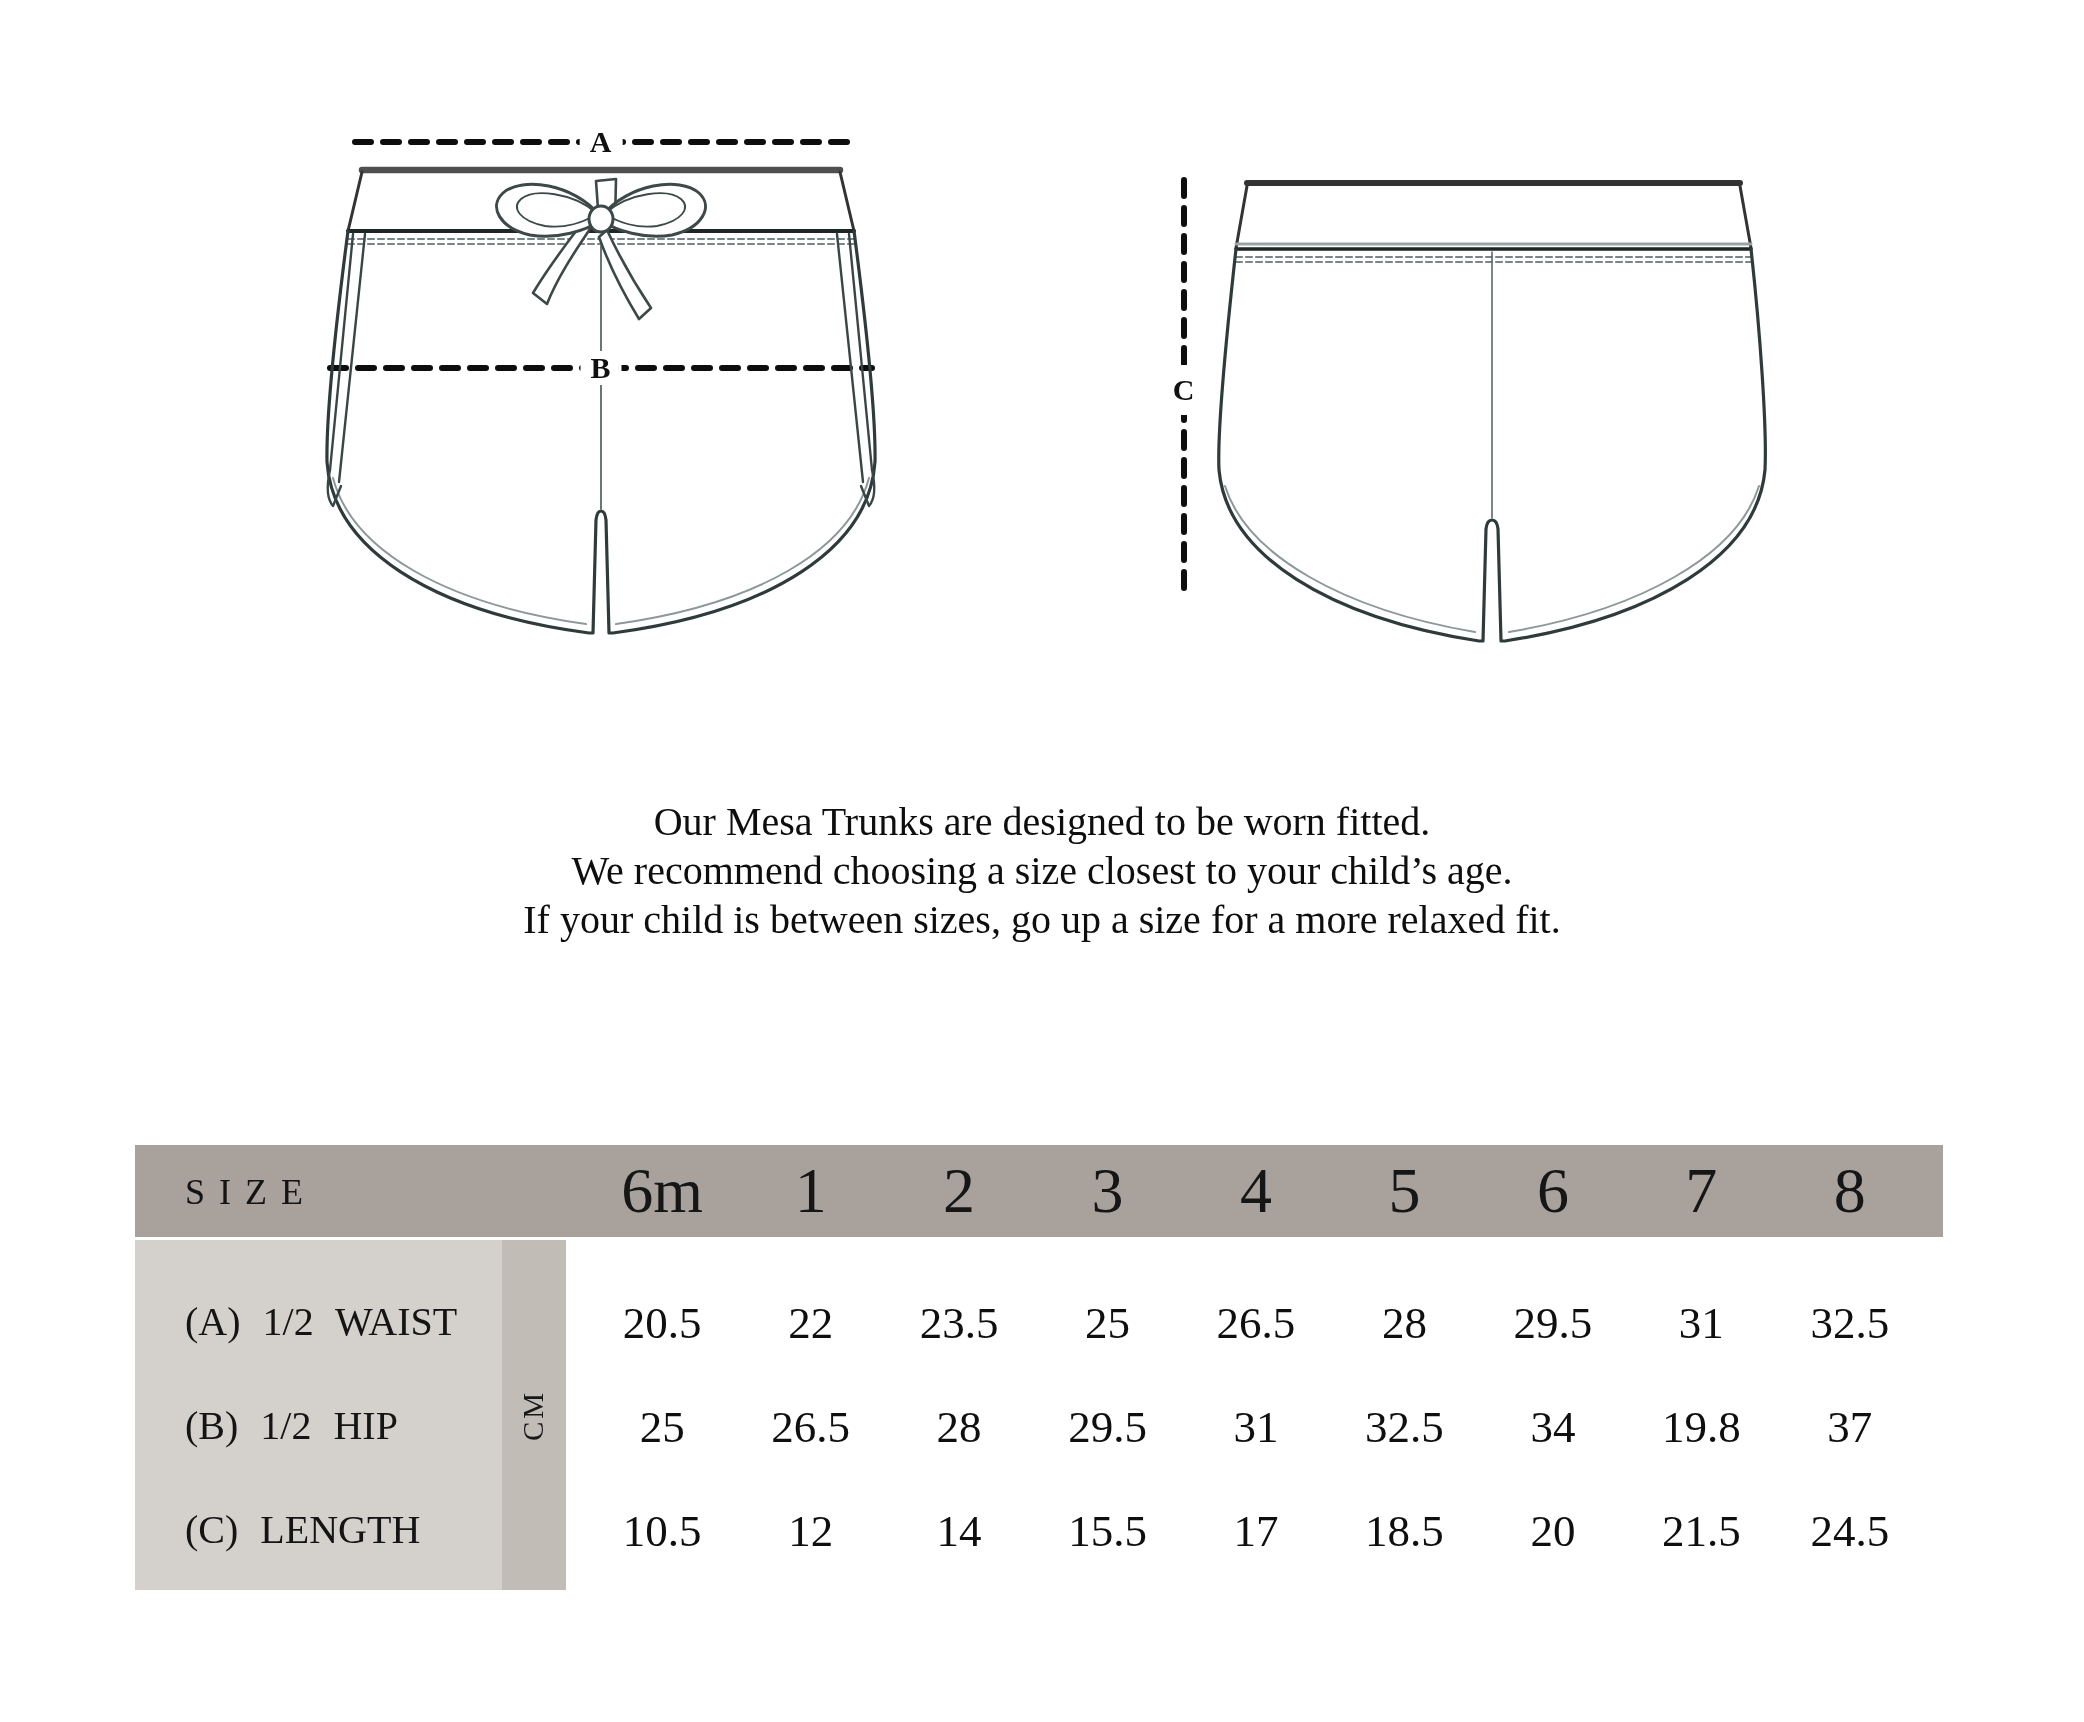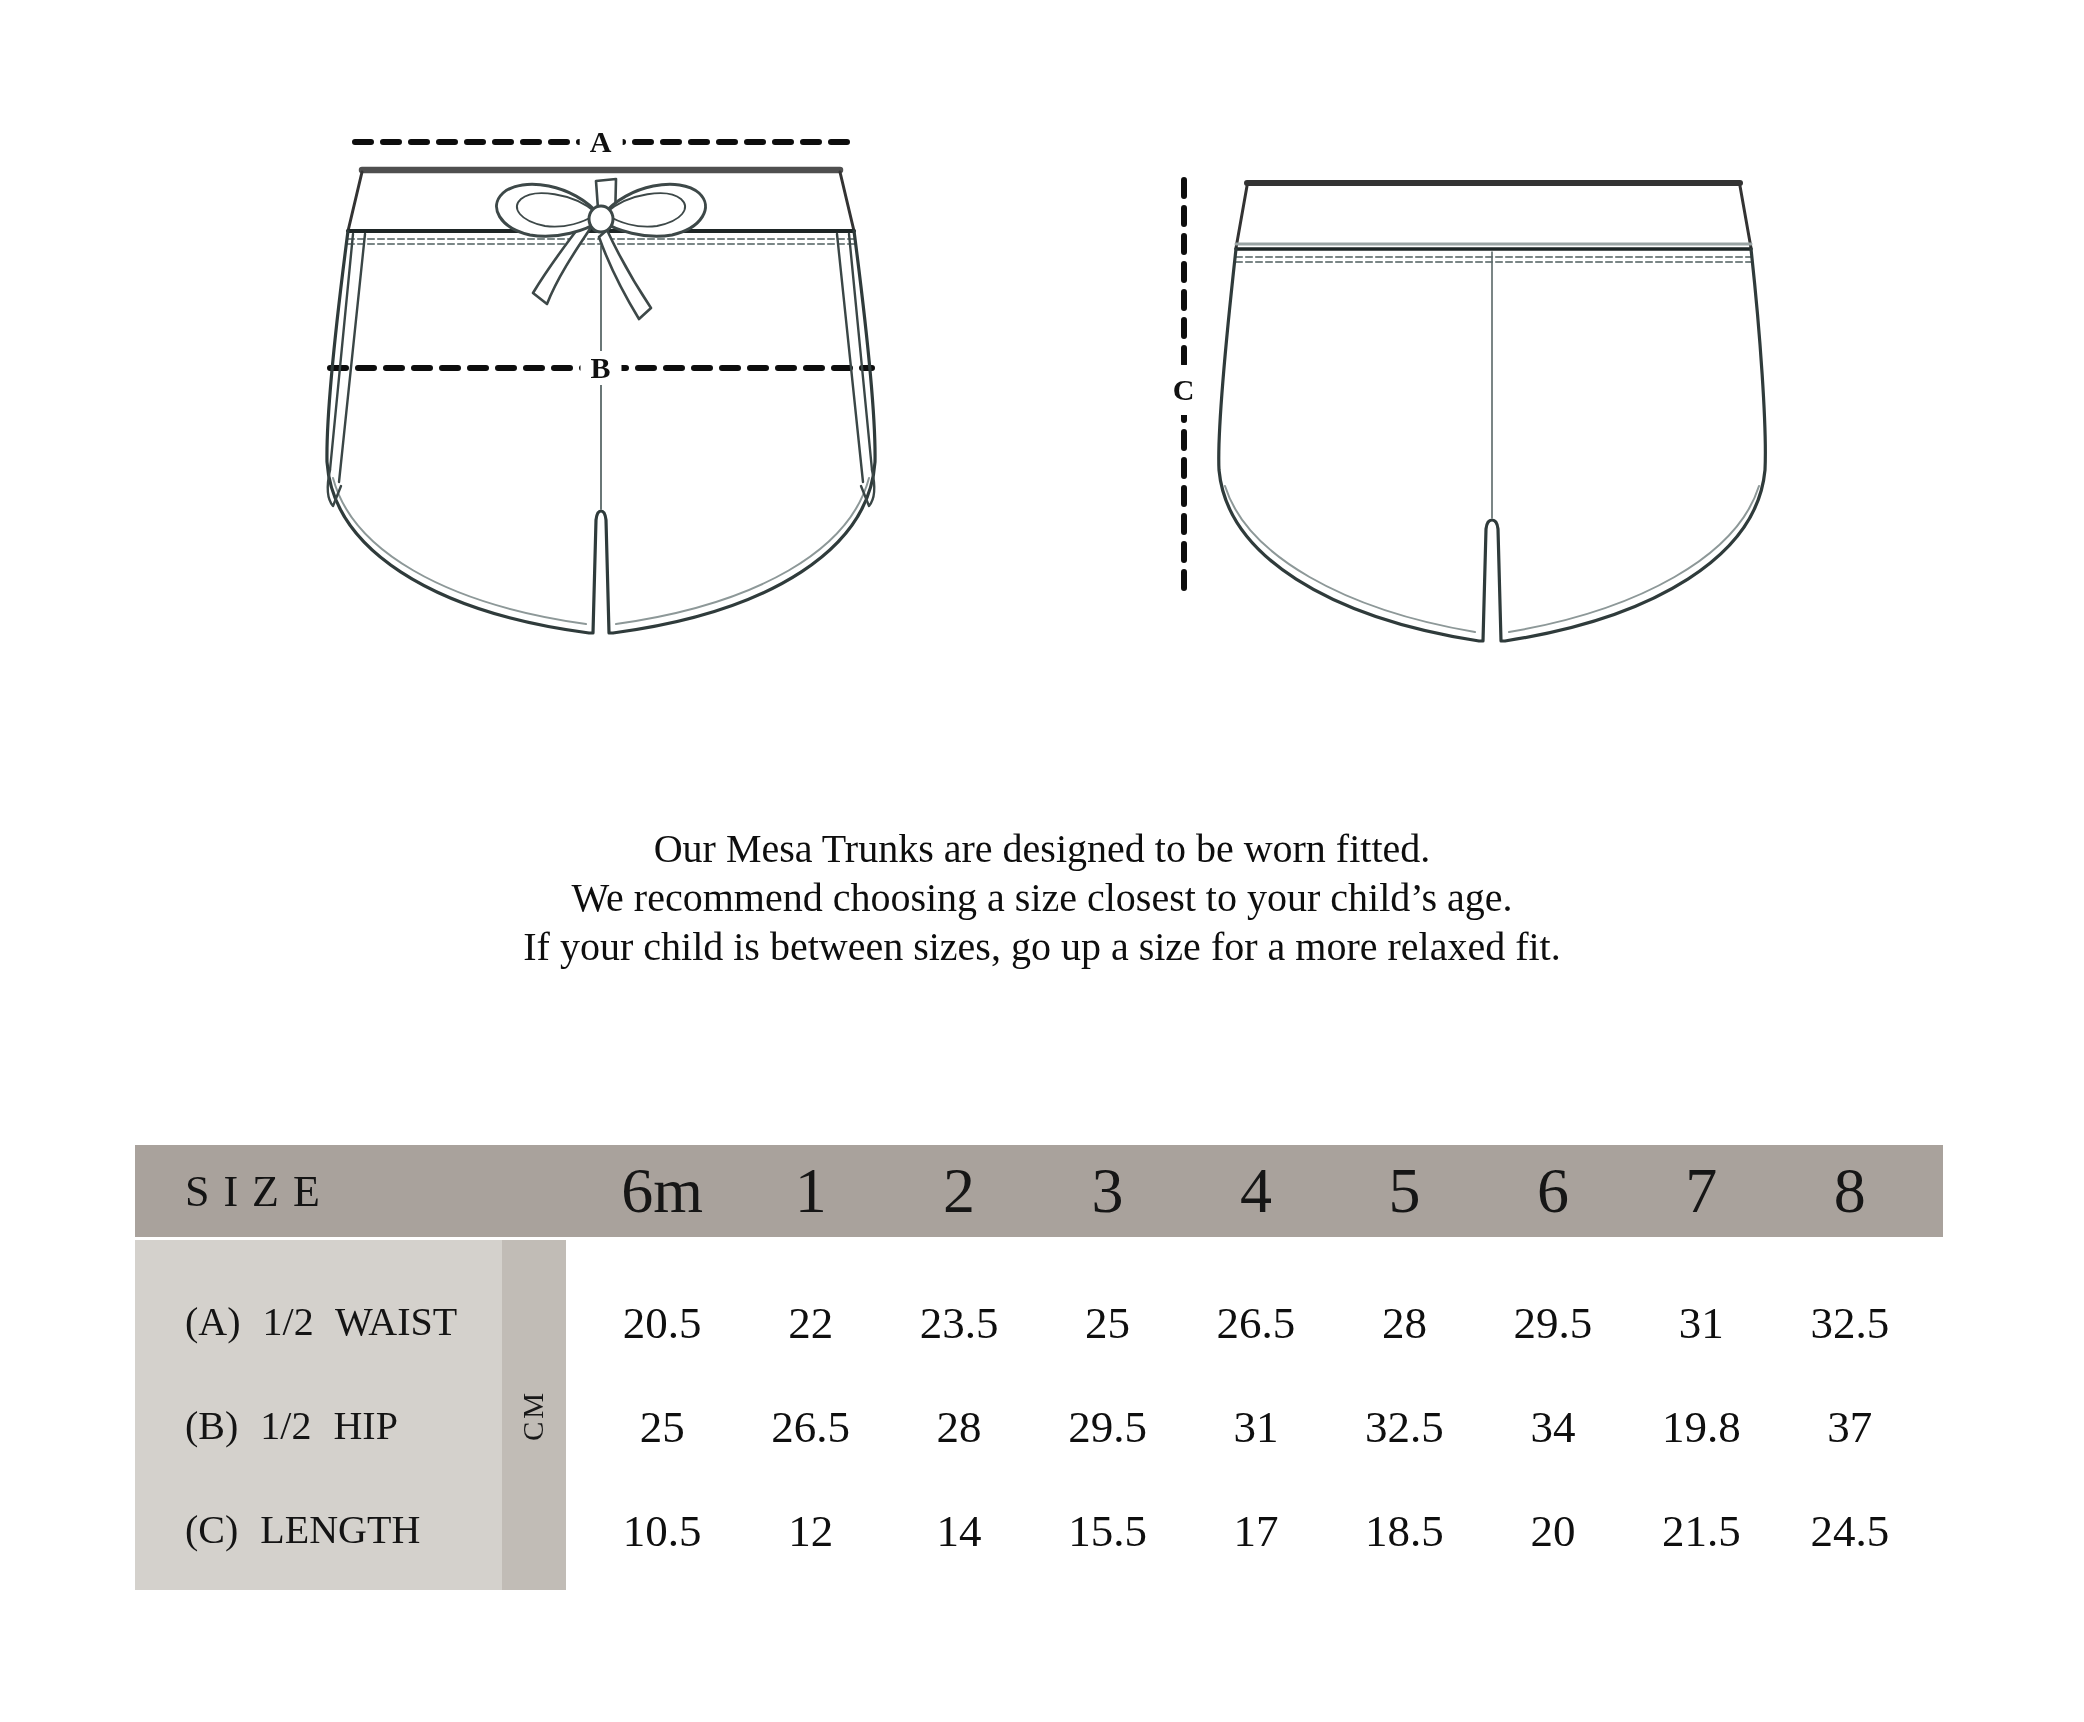--- a/index.html
+++ b/index.html
@@ -11,29 +11,29 @@
   
   #diagrams{position:absolute;left:0;top:0;width:2084px;height:700px;}
   .measure-label{
     position:absolute;transform:translate(-50%,-50%);
     background:#ffffff;font-weight:bold;font-size:30px;line-height:1;
     padding:2px 10px;letter-spacing:1px;
   }
   .measure-label.vertical{padding:10px 3px;}
   
   .desc{
-    position:absolute;left:0;top:824px;width:2084px;text-align:center;
+    position:absolute;left:0;top:797px;width:2084px;text-align:center;
     font-size:40px;line-height:49px;color:#0e0e0e;
   }
   
   .size-table{position:absolute;left:135px;top:1145px;width:1808px;height:445px;}
   .thead{position:absolute;left:0;top:0;width:1808px;height:92px;background:#a9a29c;}
   .size-title{
     position:absolute;left:50px;top:0;height:80px;line-height:94px;
-    font-size:44px;letter-spacing:14px;color:#141414;
+    font-size:36px;letter-spacing:14px;color:#141414;
   }
   .col-grid{position:absolute;left:453px;width:1336px;display:grid;grid-template-columns:repeat(9,1fr);}
   .head-grid{top:0;height:92px;}
   .hcell{display:flex;align-items:center;justify-content:center;font-size:64px;color:#161616;}
   .label-panel{position:absolute;left:0;top:95px;width:367px;height:350px;background:#d4d1cc;}
   .cm-strip{
     position:absolute;left:367px;top:95px;width:64px;height:350px;background:#c1bcb6;
     display:flex;align-items:center;justify-content:center;
   }
   .cm-text{transform:rotate(-90deg);font-size:29px;letter-spacing:3px;color:#181818;}

